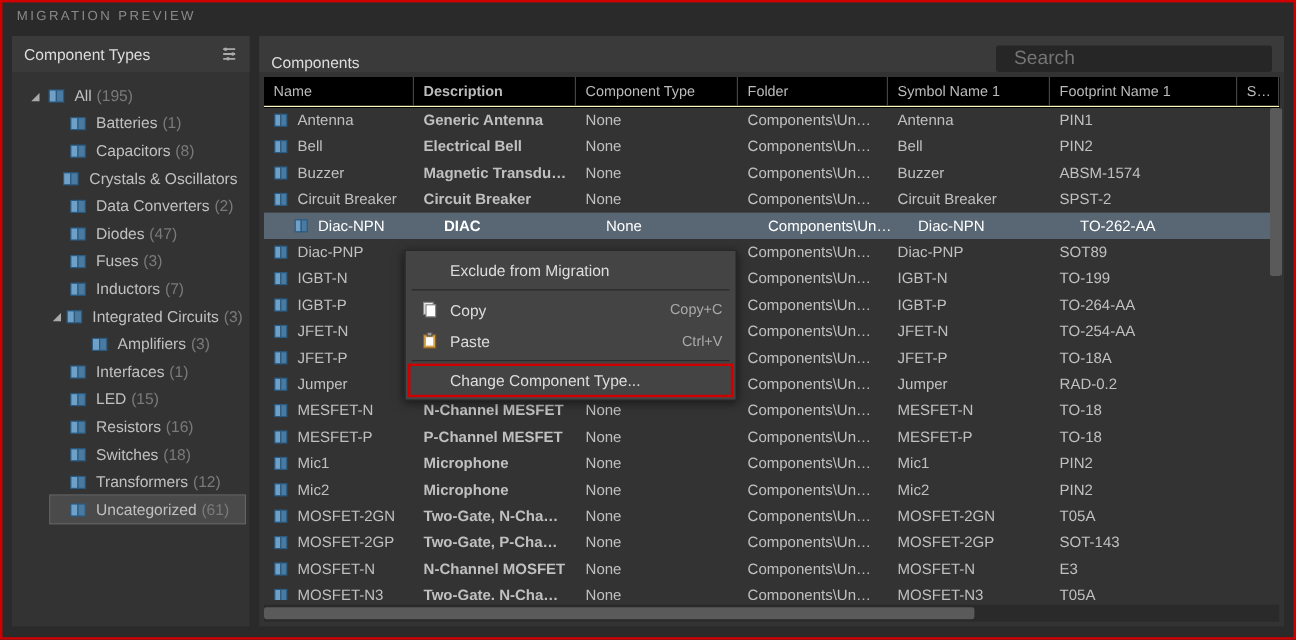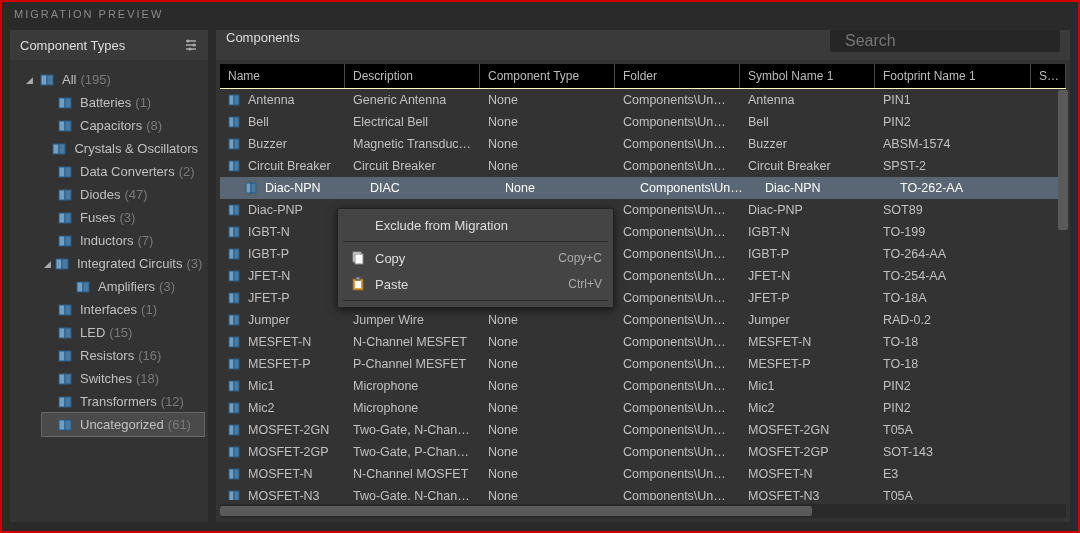--- a/index.html
+++ b/index.html
@@ -16,30 +16,30 @@
 .tree-toggle { width: 10px; display:inline-block; color:#aaa; margin-right:4px; font-size:9px; }
 .tree-item { display:flex; align-items:center; height:23px; padding: 0 6px 0 2px; cursor:pointer; white-space:nowrap; }
 .tree-item.selected { background:#4a4a4a; outline:1px solid #666; }
 .tree-item .count { color:#7a7a7a; margin-left:4px; }
 .tree-children { padding-left: 18px; }
 .cube-icon { width:16px; height:14px; display:inline-block; margin-right:6px; position:relative; }
 .cube-icon svg { width:16px; height:14px; }
 
 
 .right-panel { flex:1; background:#333; display:flex; flex-direction:column; position:relative; }
-.right-header { height:30px; display:flex; align-items:flex-start; padding:0 10px; font-size:13px; color:#ddd; background:#3a3a3a; justify-content:space-between; }
+.right-header { height:30px; display:flex; align-items:flex-end; padding:0 10px; font-size:13px; color:#ddd; background:#3a3a3a; justify-content:space-between; }
 .search-box { background:#262626; width:230px; height:22px; display:flex; align-items:center; padding:0 8px; border-radius:2px; }
 .search-box input { background:transparent; border:none; outline:none; color:#ccc; font-size:16px; flex:1; }
 .search-box .mag { width:12px; height:12px; margin-right:6px; opacity:0.6; }
 
 .table-wrap { flex:1; overflow:auto; position:relative; margin:4px; }
 .table-head { display:flex; background:#000000; border-bottom:1px solid #fef9c3; font-size:12px; color:#bbb; position:sticky; top:0; }
 .th { padding:5px 8px; border-right:1px solid #444; overflow:hidden; text-overflow:ellipsis; white-space:nowrap; }
 .col-name { width:125px; }
-.col-desc { width:135px; }
+.col-desc { width:135px;font-weight:bold; }
 .col-type { width:135px; }
 .col-folder { width:125px; }
 .col-sym { width:135px; }
 .col-foot { width:115px; flex:1; }
 .col-st { width:35px; }
 
 .tbody { font-size:12.5px; }
 .tr { display:flex; height:22px; align-items:center; }
 .tr.selected { background:#596774; color:#fff;padding-left:17px; }
 .td { padding:0 8px; overflow:hidden; text-overflow:ellipsis; white-space:nowrap; }
@@ -576,13 +576,17 @@
       <svg width="16" height="16" viewBox="0 0 16 16">
           <rect x="3" y="3" width="10" height="11" fill="#d8a54a" stroke="#8a6020"></rect>
           <rect x="6" y="1" width="4" height="3" fill="#999" stroke="#555"></rect>
           <rect x="5" y="5" width="6" height="7" fill="#fff"></rect>
         </svg>
     </span>
     <span class="cm-label">Paste</span>
     <span class="cm-shortcut">Ctrl+V</span>
   </div>
   <div class="cm-sep"></div>
+  <div class="cm-item highlight">
+    <span class="cm-icon"></span>
+    <span class="cm-label">Change Component Type...</span>
+  </div>
 </div>
 
 </body></html>

